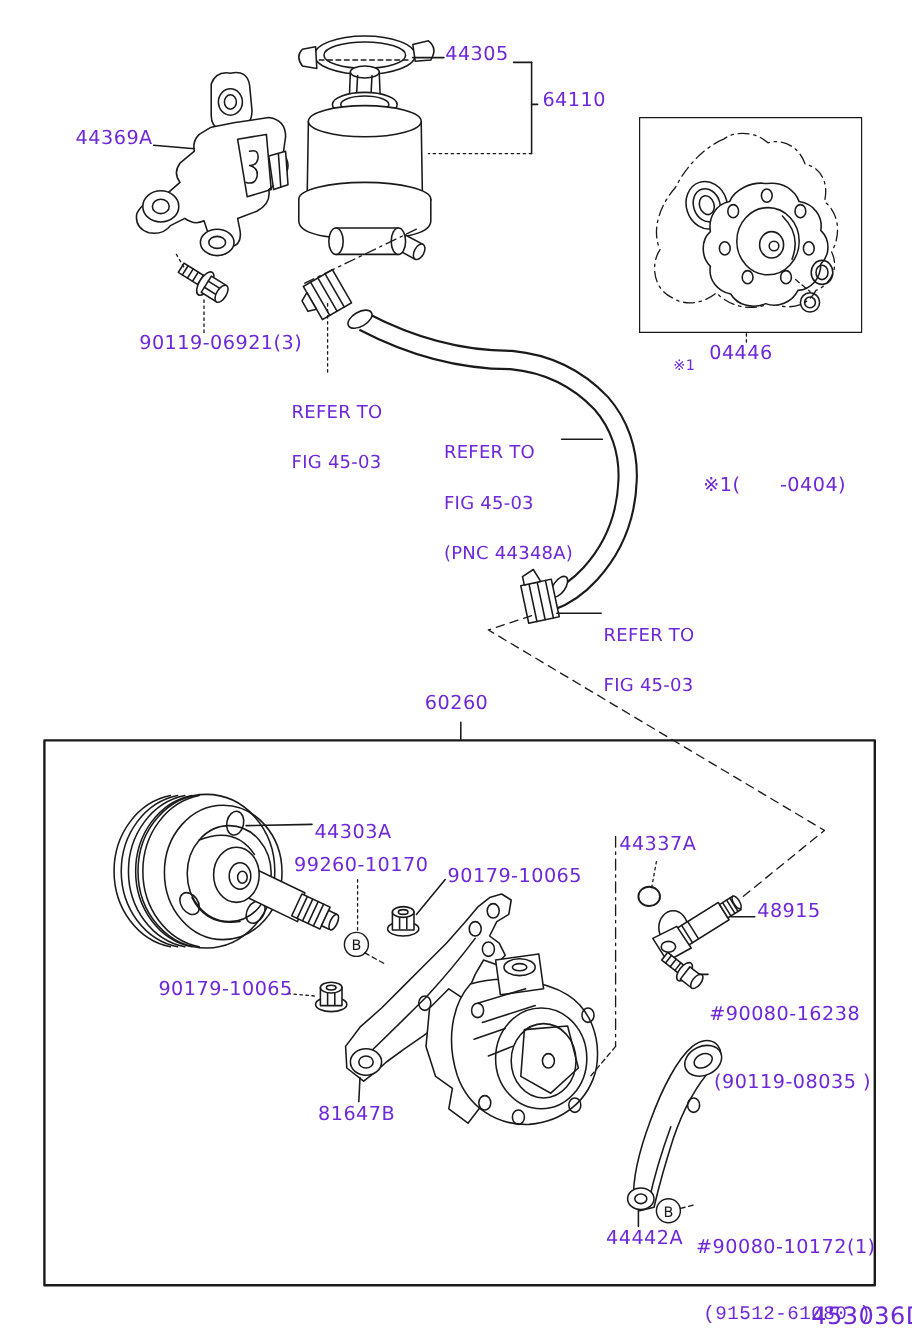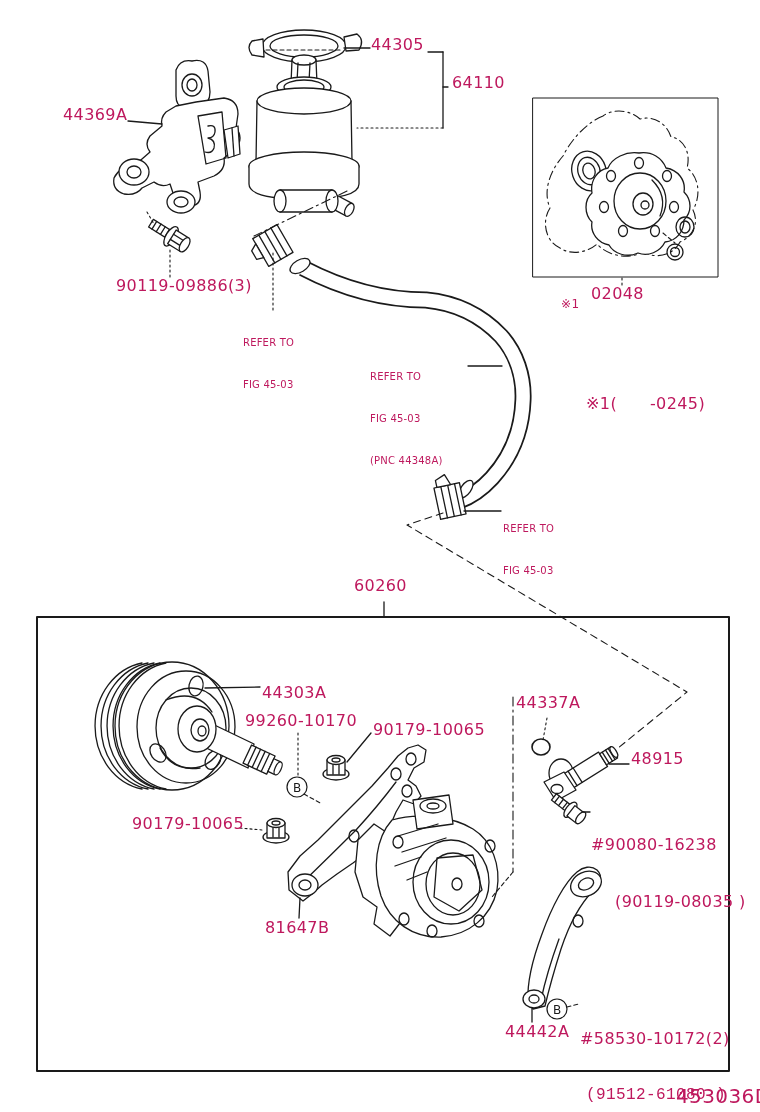--- a/index.html
+++ b/index.html
@@ -11,25 +11,25 @@
   #art .wf{fill:#ffffff;}
   #art .dot{stroke-dasharray:2 3;stroke-width:1.1;}
   #art .dash{stroke-dasharray:7 5;stroke-width:1.1;}
   #art .dash2{stroke-dasharray:4 3;stroke-width:1.1;}
   #art .dashdot{stroke-dasharray:9 4 2 4;stroke-width:1.1;}
   #art .thin{stroke-width:1;}
   #art .thick{stroke-width:2;}
   #art .hose{stroke-width:17;stroke-linecap:butt;}
   #art .hosein{stroke:#ffffff;stroke-width:13.5;stroke-linecap:butt;}
   #art text{stroke:none;fill:#1a1a1a;font:12px "DejaVu Sans",sans-serif;text-anchor:middle;}
-  .lbl{position:absolute;font-size:16px;letter-spacing:0.4px;line-height:19px;white-space:pre;color:#be185d;}
+  .lbl{position:absolute;font-size:16px;letter-spacing:0.4px;line-height:19px;white-space:pre;color:#6d28d9;}
   .sm{font-size:12px;}
-  .refer{font-size:10px;line-height:14px;letter-spacing:0.2px;}
+  .refer{font-size:15px;line-height:14px;letter-spacing:0.2px;}
   .blk div{white-space:pre;}
-  .ind8{margin-left:24px;}
+  .ind8{margin-left:4px;}
   .ind6{margin-left:6px;font-family:Liberation Mono, monospace;}
   .code{font-size:20px;}
 </style>
 </head>
 <body>
 
 <div id="canvas">
 
 <svg id="art" width="760" height="1112" viewBox="0 0 760 1112">
 
@@ -306,49 +306,49 @@
     <line class="dash2" x1="567" y1="1007" x2="579" y2="1004"></line>
     <line class="dashdot" x1="513" y1="697" x2="513" y2="872"></line>
     <line class="dash2" x1="513" y1="872" x2="492" y2="897"></line>
   </g>
 </svg>
 
   <div class="lbl" style="left:63px;top:105px">44369A</div>
   <div class="lbl" style="left:371px;top:35px">44305</div>
   <div class="lbl" style="left:452px;top:73px">64110</div>
   <div class="lbl sm" style="left:561px;top:295px">※1</div>
-  <div class="lbl" style="left:591px;top:284px">02048</div>
-  <div class="lbl" style="left:116px;top:276px">90119-09886(3)</div>
+  <div class="lbl" style="left:591px;top:284px">04446</div>
+  <div class="lbl" style="left:116px;top:276px">90119-06921(3)</div>
 
   <div class="lbl refer blk" style="left:243px;top:308px">
     <div>REFER TO</div>
     <div>FIG 45-03</div>
   </div>
   <div class="lbl refer blk" style="left:370px;top:342px">
     <div>REFER TO</div>
     <div>FIG 45-03</div>
     <div>(PNC 44348A)</div>
   </div>
-  <div class="lbl" style="left:586px;top:394px">※1(      -0245)</div>
+  <div class="lbl" style="left:586px;top:394px">※1(      -0404)</div>
   <div class="lbl refer blk" style="left:503px;top:494px">
     <div>REFER TO</div>
     <div>FIG 45-03</div>
   </div>
 
   <div class="lbl" style="left:354px;top:576px">60260</div>
   <div class="lbl" style="left:262px;top:683px">44303A</div>
   <div class="lbl" style="left:245px;top:711px">99260-10170</div>
   <div class="lbl" style="left:373px;top:720px">90179-10065</div>
   <div class="lbl" style="left:516px;top:693px">44337A</div>
   <div class="lbl" style="left:631px;top:749px">48915</div>
   <div class="lbl blk" style="left:591px;top:797px">
     <div>#90080-16238</div>
     <div class="ind8">(90119-08035 )</div>
   </div>
   <div class="lbl" style="left:132px;top:814px">90179-10065</div>
   <div class="lbl" style="left:265px;top:918px">81647B</div>
   <div class="lbl" style="left:505px;top:1022px">44442A</div>
   <div class="lbl blk" style="left:580px;top:991px">
-    <div>#58530-10172(2)</div>
+    <div>#90080-10172(1)</div>
     <div class="ind6">(91512-61080 )</div>
   </div>
   <div class="lbl code" style="left:676px;top:1087px">453036D</div>
 </div>
 
 </body></html>

